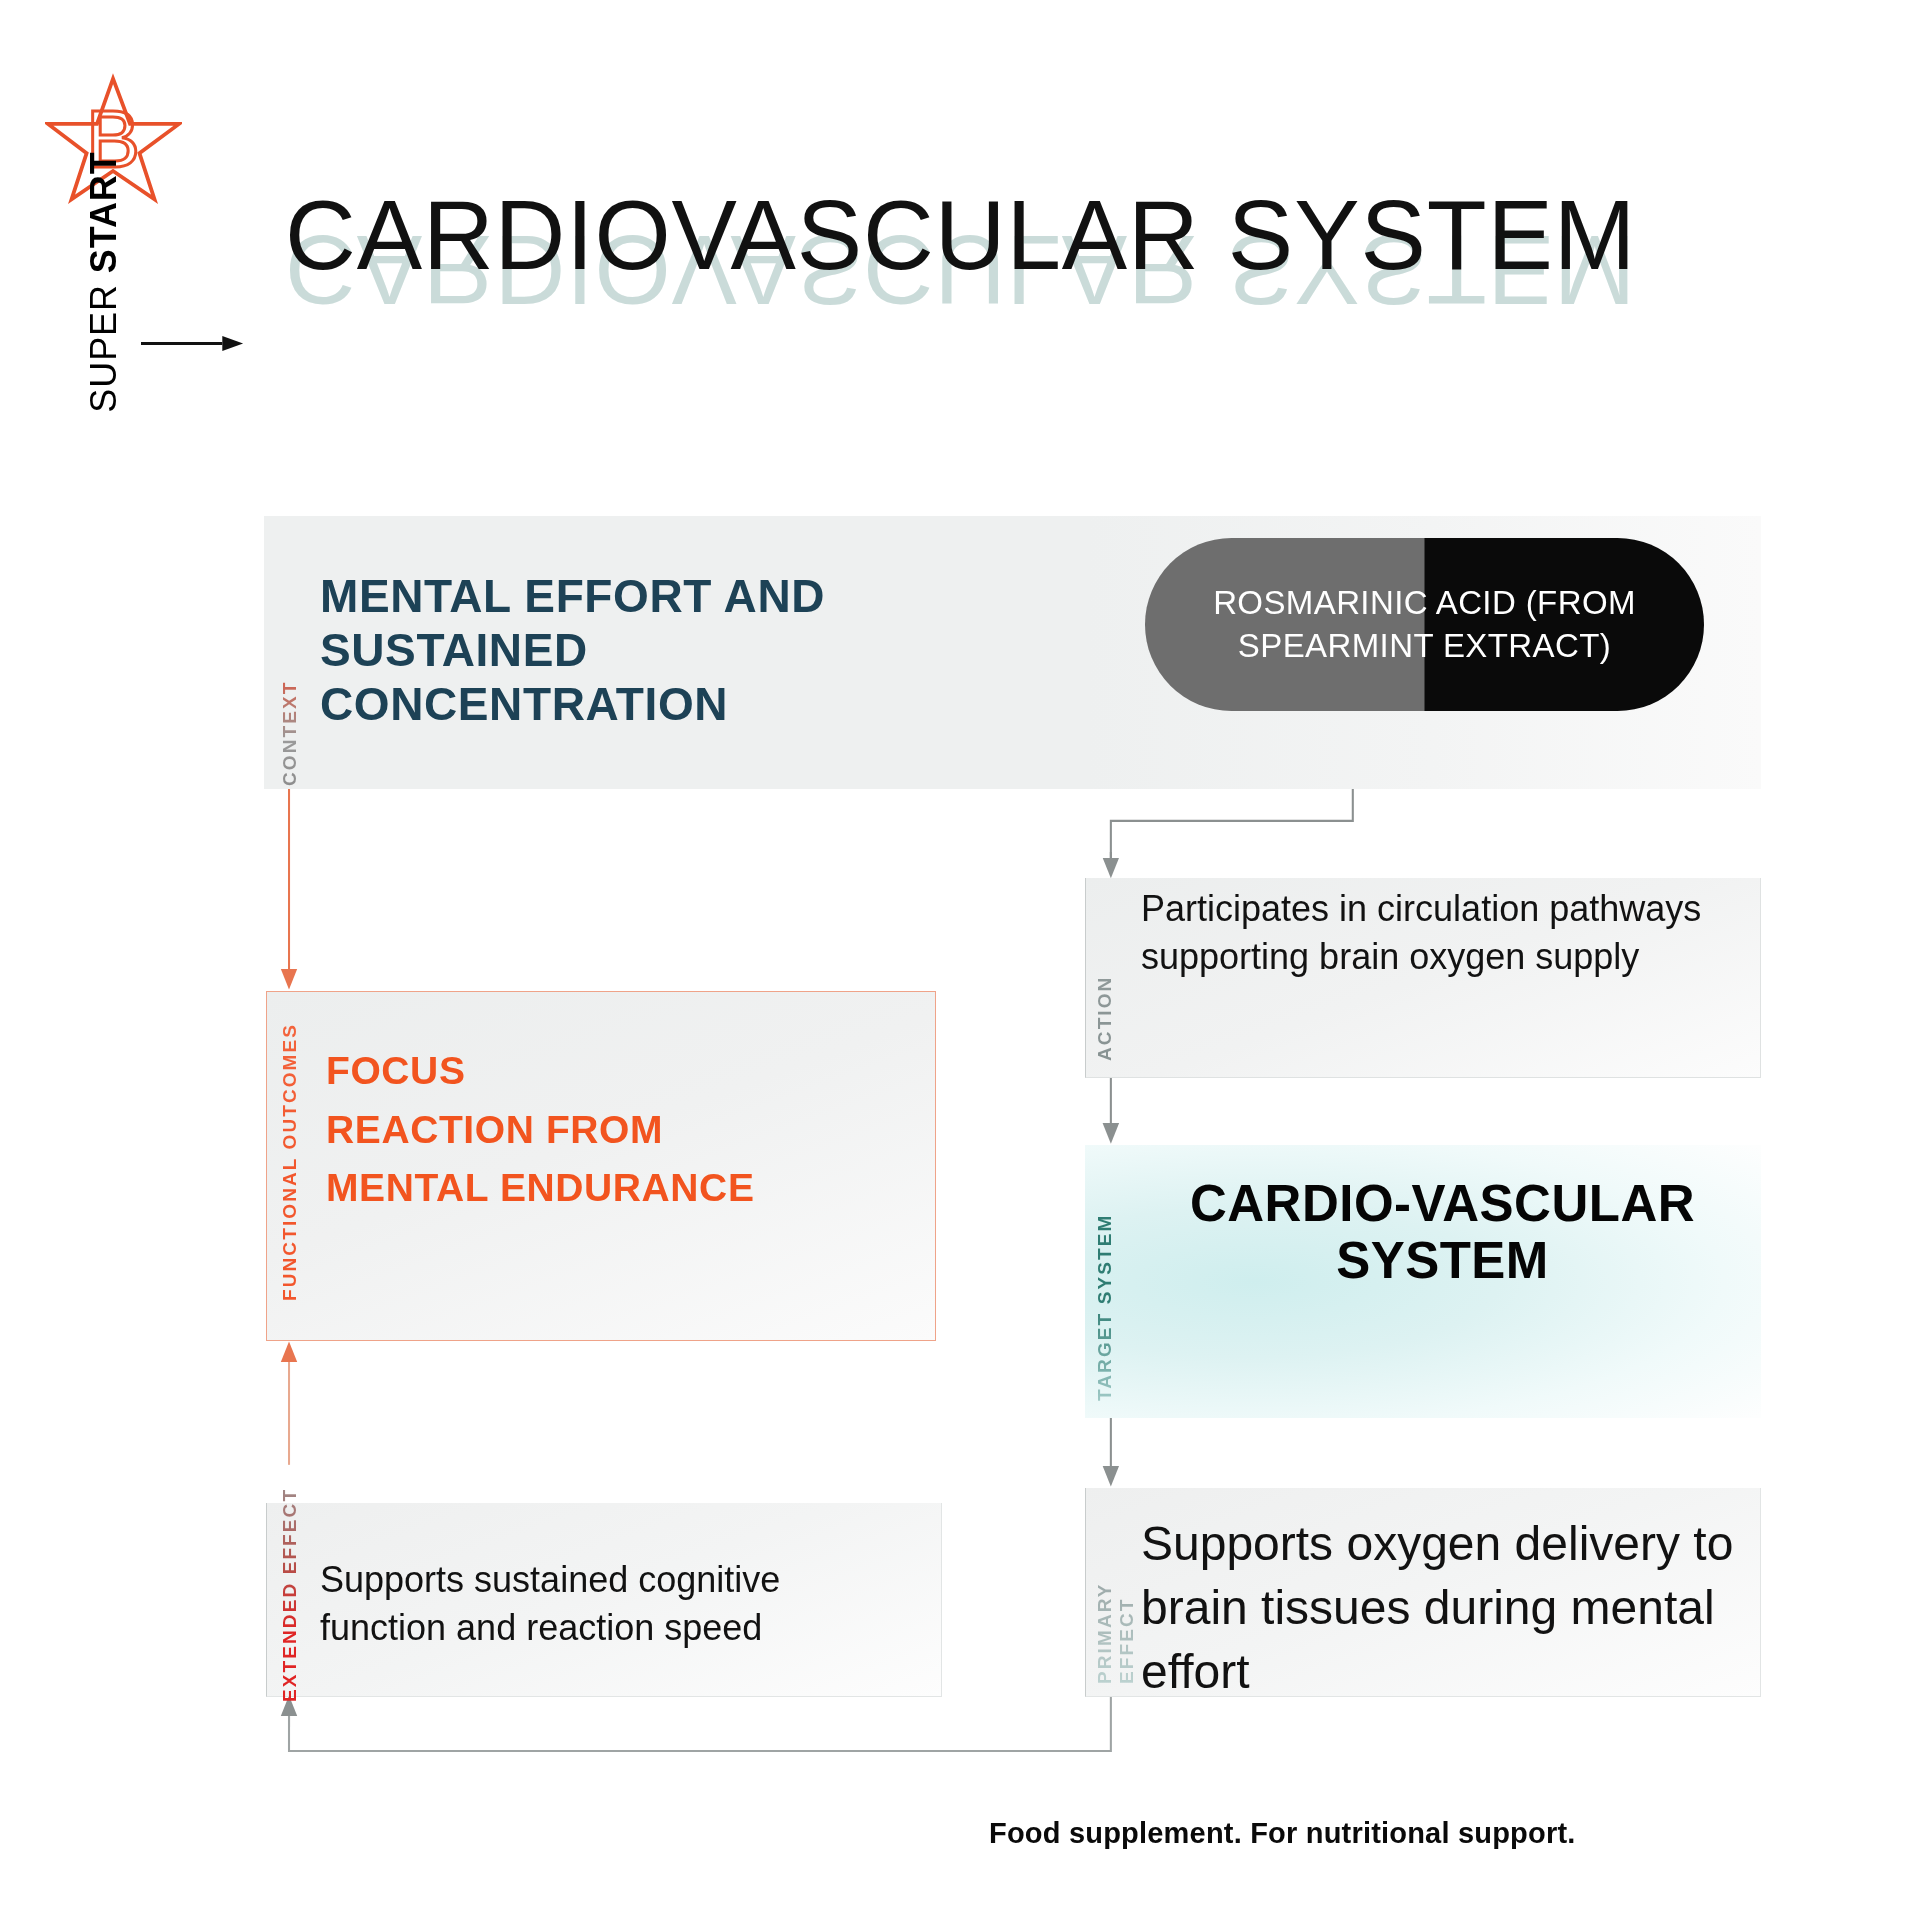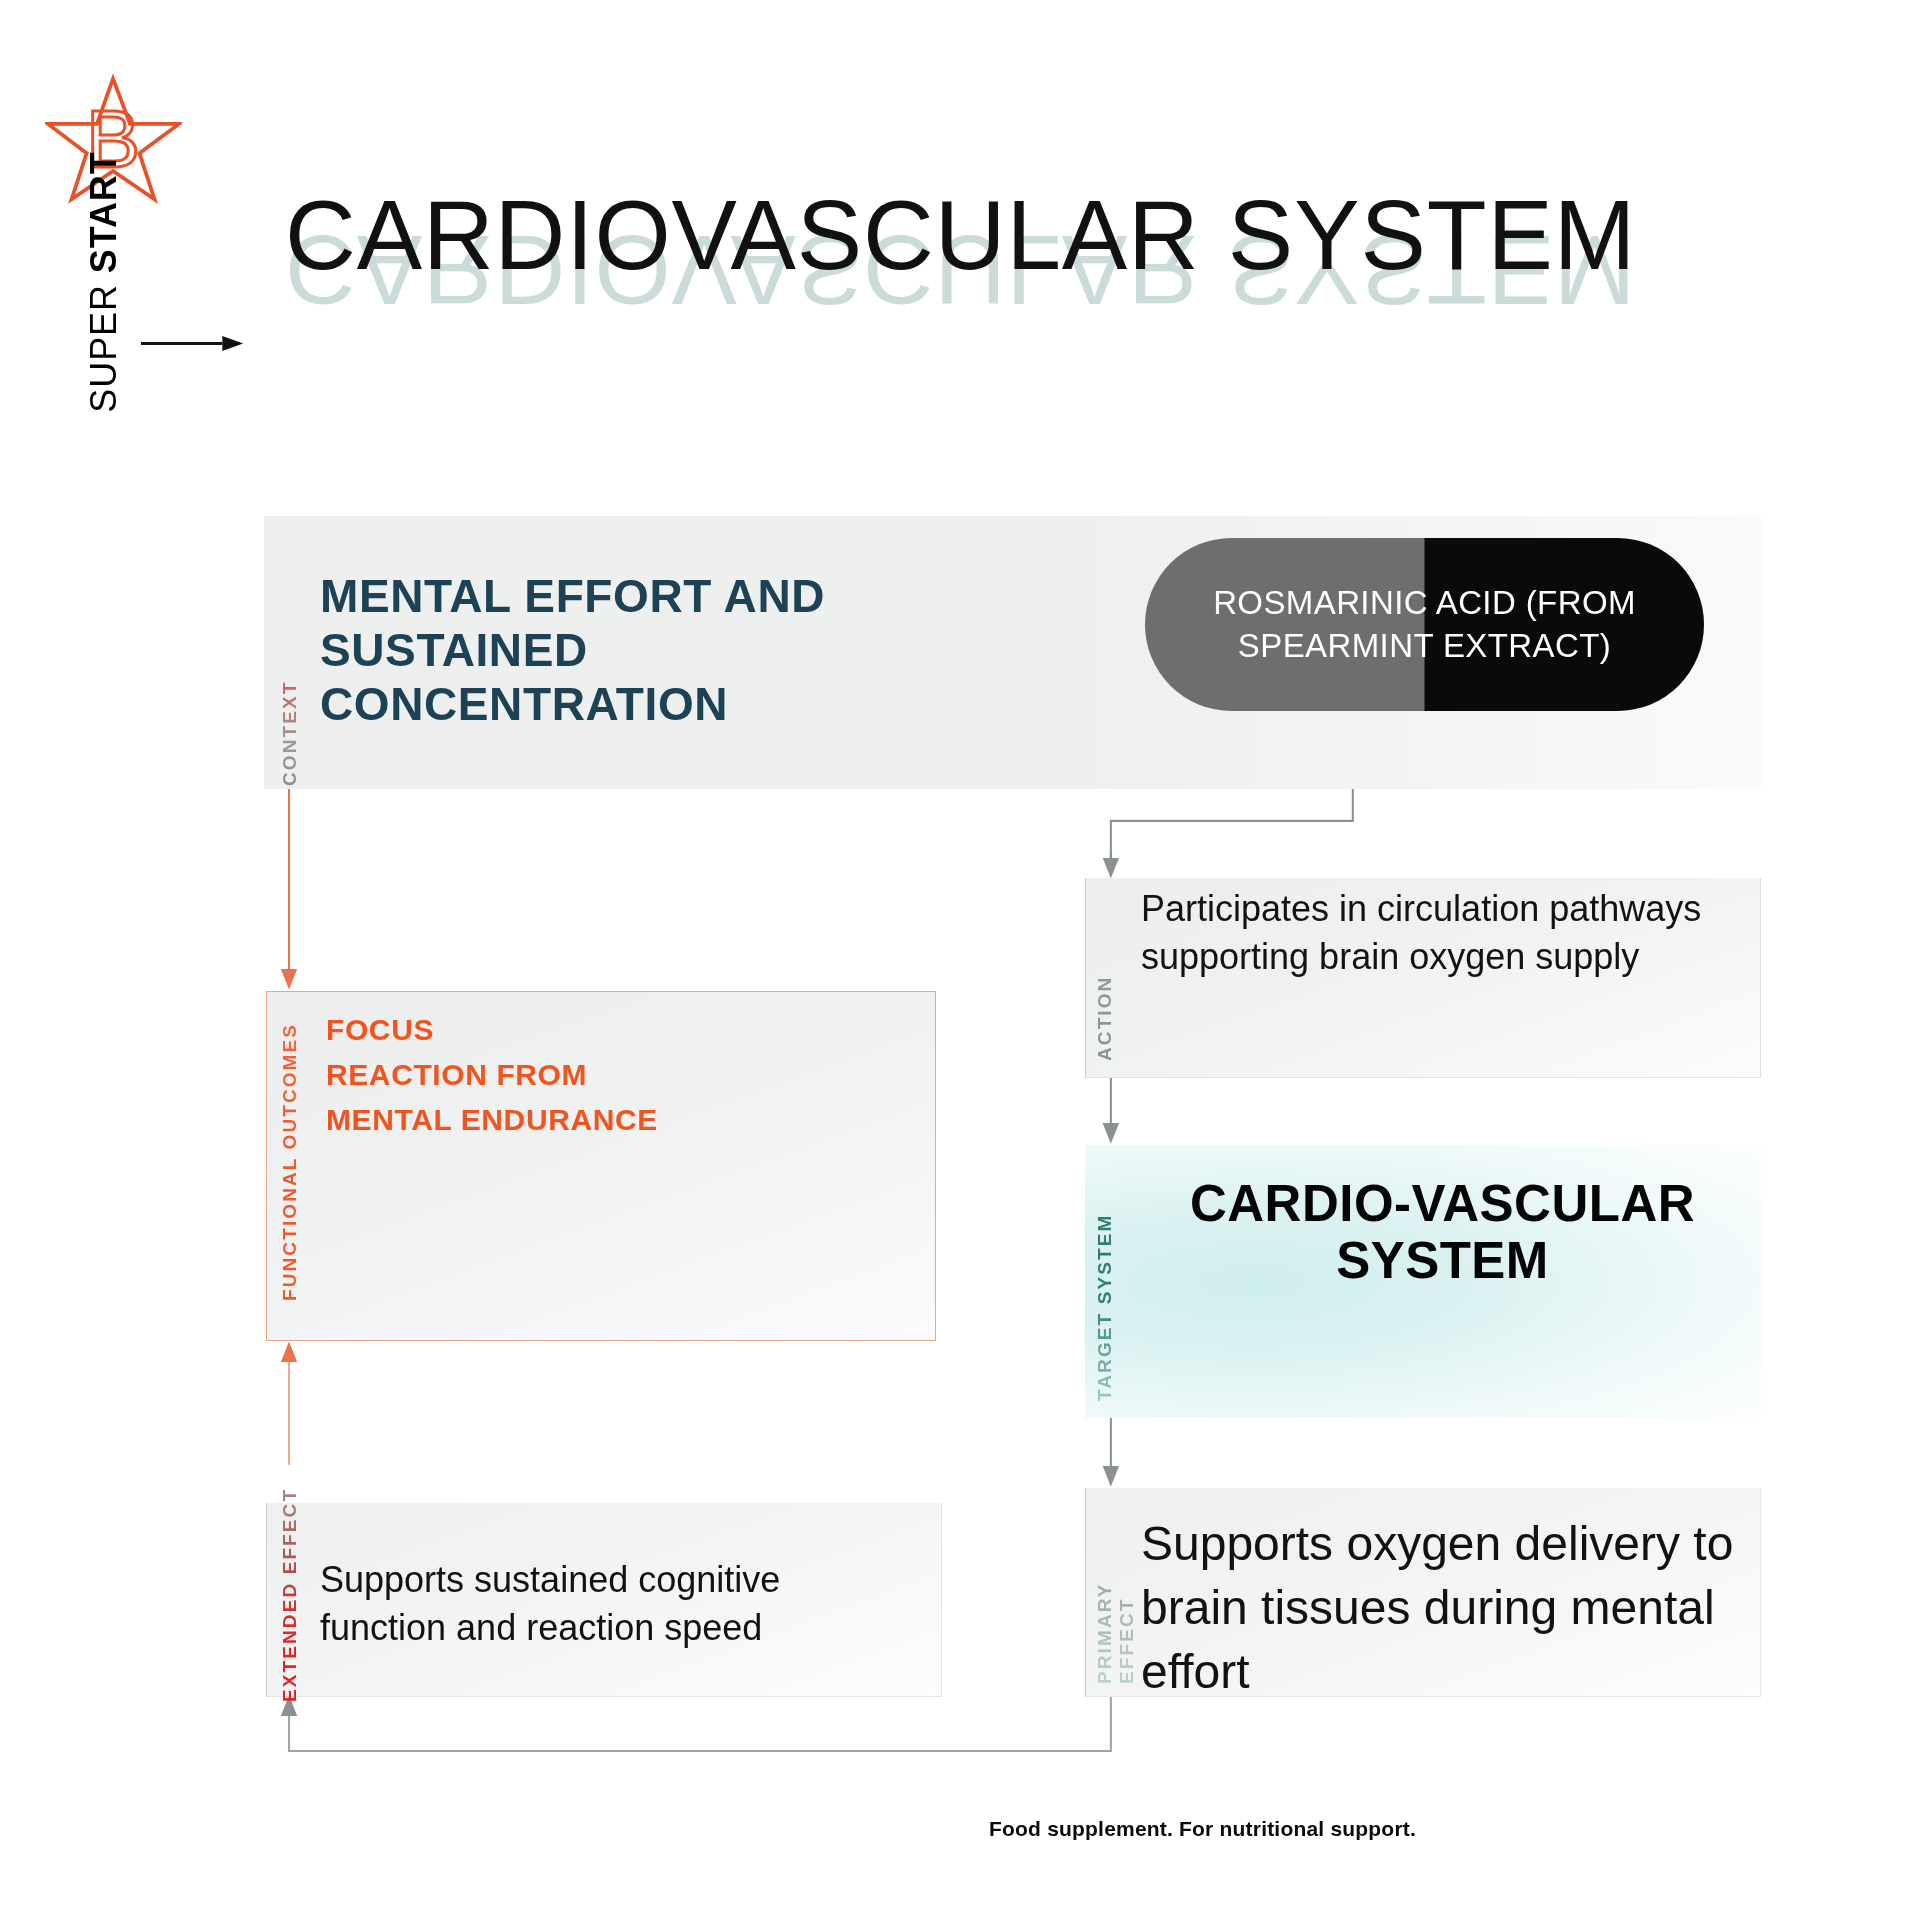--- a/index.html
+++ b/index.html
@@ -45,22 +45,22 @@
     display:flex;align-items:center;justify-content:center;text-align:center;
     color:#fff;font-size:33px;font-weight:400;line-height:1.3;letter-spacing:0.4px;
     font-family:"Liberation Sans",sans-serif;padding:0 38px;box-sizing:border-box;}
 
   
   #fo-panel{left:266px;top:991px;width:670px;height:350px;
     border:1.4px solid #efa389;
     background:linear-gradient(160deg,#eceeee 0%,#f0f1f1 45%,#fbfbfb 100%);}
   #fo-label{left:279px;top:998px;height:303px;
     background-image:linear-gradient(to top,#f3663f 0%,#f2562c 60%,#f2562c 100%);}
-  #fo-list{position:absolute;left:326px;top:1007px;width:584px;
-    font-size:30px;font-weight:800;line-height:1.5;letter-spacing:0.6px;color:#f2541f;}
+  #fo-list{position:absolute;left:326px;top:1042px;width:584px;
+    font-size:39px;font-weight:800;line-height:1.5;letter-spacing:0.6px;color:#f2541f;}
 
   
   #act-panel{left:1085px;top:878px;width:676px;height:200px;
     border-left:1.4px solid #c8cccc;border-right:0.9px solid #dfe2e2;border-bottom:0.9px solid #dfe2e2;
     background:linear-gradient(160deg,#eceeee 0%,#f1f2f2 50%,#fcfcfc 100%);}
   #act-label{left:1094px;top:895px;height:166px;
     background-image:linear-gradient(to top,#9aa3a3 0%,#8e9898 60%,#879292 100%);}
   #act-text{position:absolute;left:1141px;top:885px;width:603px;
     font-size:36px;font-weight:400;line-height:1.33;color:#121212;}
 
@@ -85,21 +85,21 @@
   #ext-panel{left:266px;top:1503px;width:676px;height:194px;
     border-left:1.4px solid #c8cccc;border-right:0.9px solid #e2e5e5;border-bottom:0.9px solid #e2e5e5;
     background:linear-gradient(160deg,#eeefef 0%,#f3f4f4 48%,#fdfdfd 100%);}
   #ext-label{left:279px;top:1465px;height:237px;
     background-image:linear-gradient(to top,#9a9a9a 0%,#b5504a 42%,#e02424 72%,#e02424 100%);}
   #ext-text{position:absolute;left:320px;top:1544px;width:584px;
     font-size:36px;font-weight:400;line-height:1.33;color:#121212;margin-top:12px;}
 
   
   #footer{position:absolute;left:989px;top:1817px;width:847px;
-    font-size:21px;font-weight:800;letter-spacing:0.2px;color:#0a0a0a;}
+    font-size:29px;font-weight:800;letter-spacing:0.2px;color:#0a0a0a;}
 
   
   #wires{position:absolute;left:0;top:0;width:1928px;height:1928px;pointer-events:none;}
 </style>
 </head>
 <body>
 
 <div id="brand">
   <svg id="star" viewBox="0 0 145 140">
     <polygon points="72,6 90,54 142,54 100,85 116,134 72,104 28,134 44,85 3,54 55,54" fill="none" stroke="#e8512a" stroke-width="4"></polygon>

